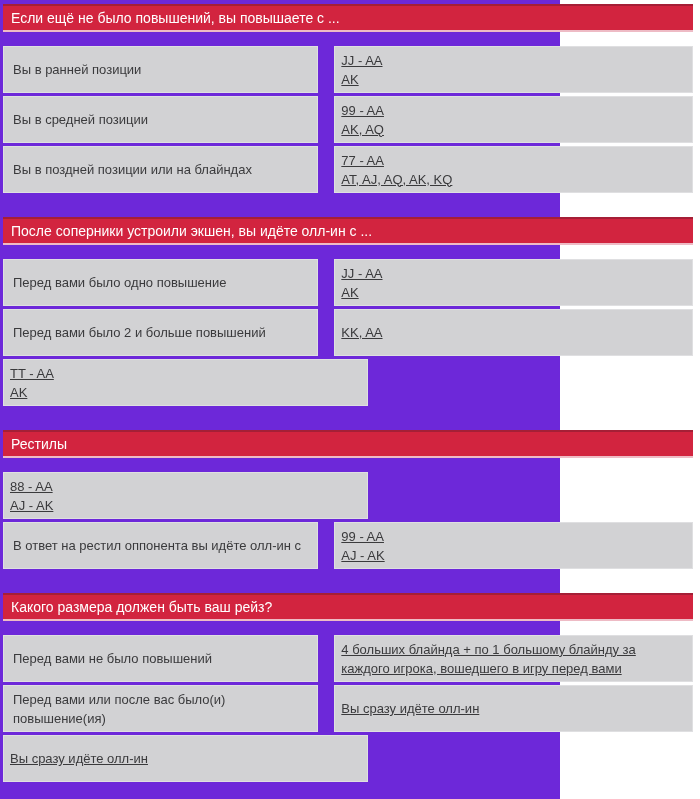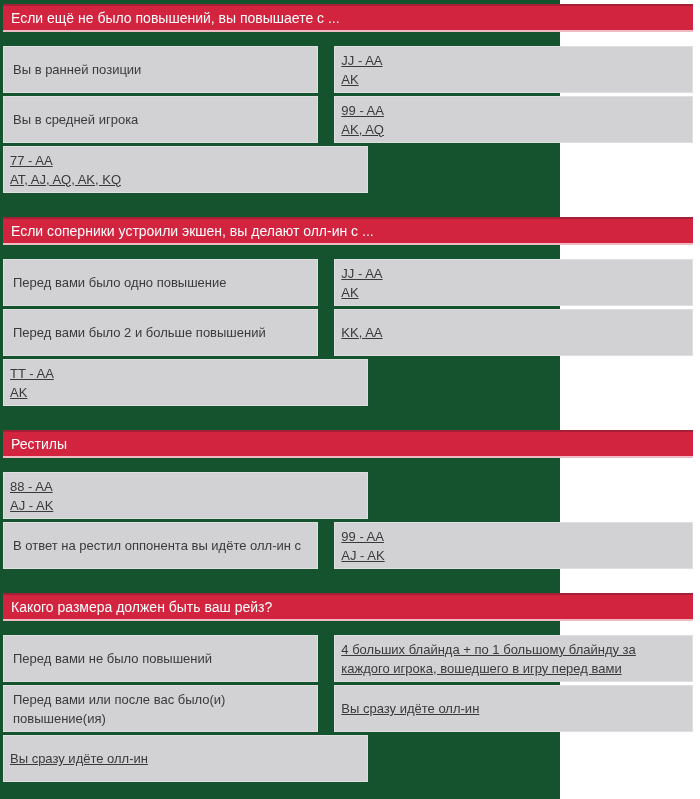--- a/index.html
+++ b/index.html
@@ -6,21 +6,21 @@
     margin: 0;
     padding: 0;
     background: #ffffff;
     font-family: "Liberation Sans", sans-serif;
   }
   .page {
     width: 560px;
     height: 799px;
     box-sizing: border-box;
     padding: 4px 7px 0 3px;
-    background: #14532d;
+    background: #6d28d9;
   }
   .section {
     margin-bottom: 24px;
   }
   .section:last-child {
     margin-bottom: 0;
     border-radius: 15px;
   }
   .section-header {
     box-sizing: border-box;
@@ -73,33 +73,34 @@
 
   <div class="section">
     <div class="section-header">Если ещё не было повышений, вы повышаете с ...</div>
     <div class="rows">
       <div class="row">
         <div class="cell cell-left">Вы в ранней позиции</div>
         <div class="cell cell-right multiline">JJ - AA
 AK</div>
       </div>
       <div class="row">
-        <div class="cell cell-left">Вы в средней игрока</div>
+        <div class="cell cell-left">Вы в средней позиции</div>
         <div class="cell cell-right multiline">99 - AA
 AK, AQ</div>
       </div>
       <div class="row">
+        <div class="cell cell-left">Вы в поздней позиции или на блайндах</div>
         <div class="cell cell-right multiline">77 - AA
 AT, AJ, AQ, AK, KQ</div>
       </div>
     </div>
   </div>
 
   <div class="section">
-    <div class="section-header">Если соперники устроили экшен, вы делают олл-ин с ...</div>
+    <div class="section-header">После соперники устроили экшен, вы идёте олл-ин с ...</div>
     <div class="rows">
       <div class="row">
         <div class="cell cell-left">Перед вами было одно повышение</div>
         <div class="cell cell-right multiline">JJ - AA
 AK</div>
       </div>
       <div class="row">
         <div class="cell cell-left">Перед вами было 2 и больше повышений</div>
         <div class="cell cell-right multiline">KK, AA</div>
       </div>

